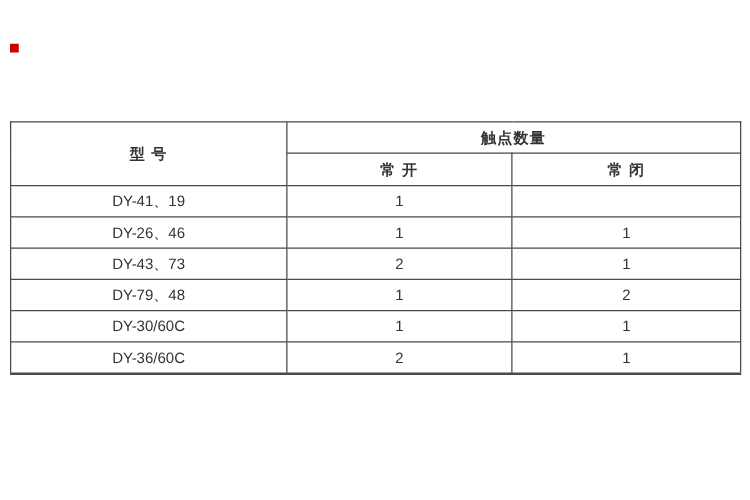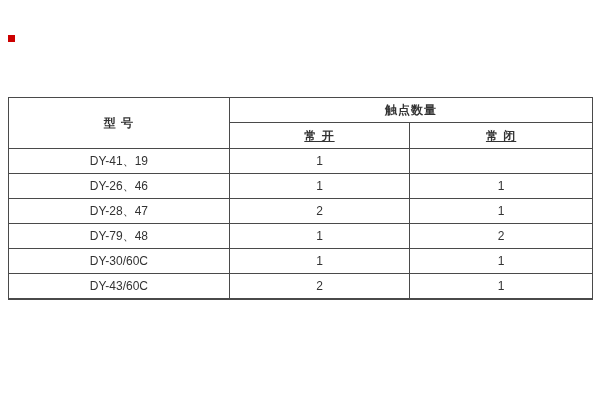--- a/index.html
+++ b/index.html
@@ -41,21 +41,21 @@
     text-align: center;
     vertical-align: middle;
     padding: 0;
     line-height: 1;
     margin-top: 10px;
   }
   .col-model { width: 37.8%; }
   .col-no    { width: 30.9%; }
   .col-nc    { width: 31.3%; }
   tr.hdr-top { height: 25px; }
-  tr.hdr-sub { height: 26px; text-decoration: underline; }
+  tr.hdr-sub { height: 26px; }
   .hdr {
     font-weight: bold;
     letter-spacing: 1px;
     color: #333333;
   }
 </style>
 </head>
 <body>
 
 <div class="stage">
@@ -82,34 +82,34 @@
         <td>DY-41、19</td>
         <td>1</td>
         <td></td>
       </tr>
       <tr>
         <td>DY-26、46</td>
         <td>1</td>
         <td>1</td>
       </tr>
       <tr>
-        <td>DY-28、47</td>
+        <td>DY-43、73</td>
         <td>2</td>
         <td>1</td>
       </tr>
       <tr>
         <td>DY-79、48</td>
         <td>1</td>
         <td>2</td>
       </tr>
       <tr>
         <td>DY-30/60C</td>
         <td>1</td>
         <td>1</td>
       </tr>
       <tr>
-        <td>DY-43/60C</td>
+        <td>DY-36/60C</td>
         <td>2</td>
         <td>1</td>
       </tr>
     </tbody>
   </table>
 </div>
 
 </body></html>

